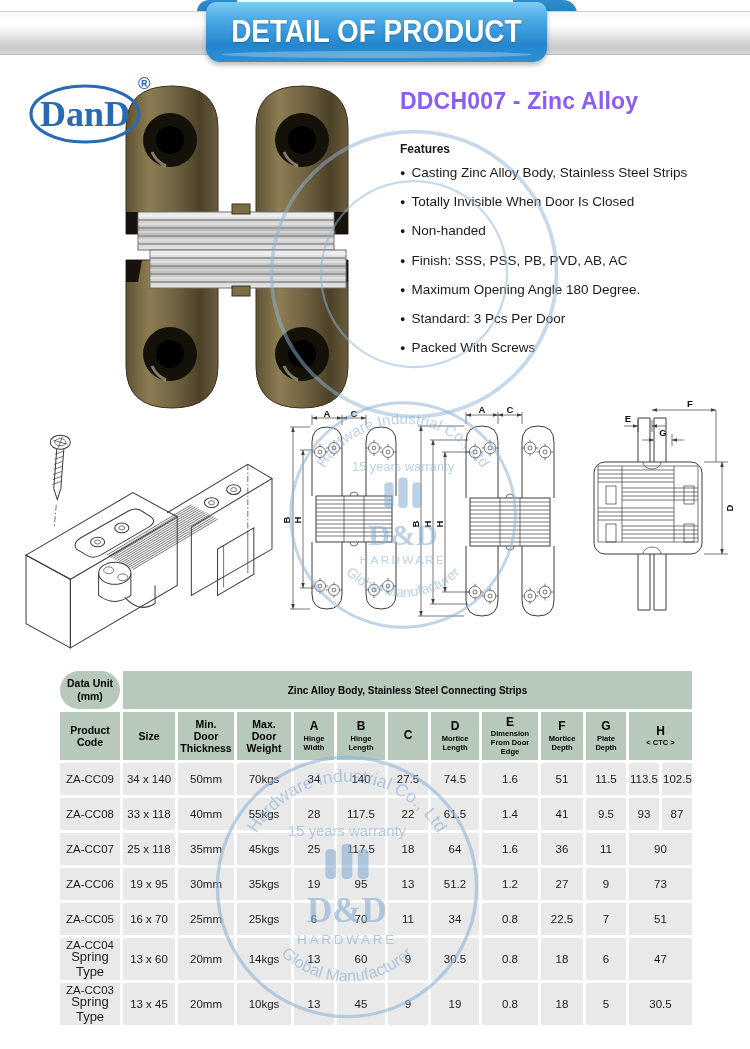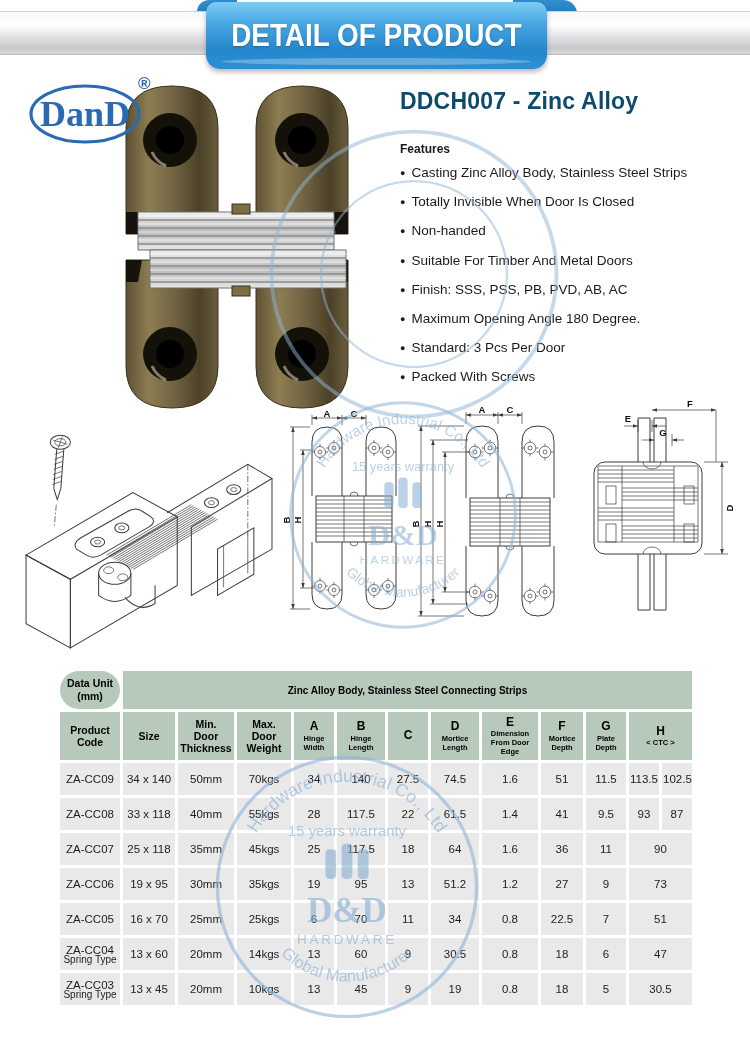--- a/index.html
+++ b/index.html
@@ -6,21 +6,21 @@
   .page{position:relative;width:750px;height:1049px;background:#fff;overflow:hidden;
         font-family:"Liberation Sans",sans-serif;color:#1a1a1a;}
 
   
   .metal-bar{position:absolute;left:0;top:11px;width:750px;height:42px;z-index:2;
     background:linear-gradient(to bottom,#f8f8f8 0%,#ffffff 30%,#e2e2e4 60%,#c9c9cc 85%,#d8d8da 100%);
     border-top:1px solid #d2d2d2;border-bottom:1px solid #bdbdbf;}
   .fold{position:absolute;top:0;height:42px;z-index:1;background:linear-gradient(to bottom,#2f8fd0,#14578f);}
   .fold-left{left:197px;width:40px;border-radius:12px 0 0 12px;}
   .fold-right{left:513px;width:64px;border-radius:0 14px 14px 0;}
-  .ribbon{position:absolute;left:206px;top:2px;width:341px;height:67px;z-index:3;
+  .ribbon{position:absolute;left:206px;top:2px;width:341px;height:60px;z-index:3;
     background:linear-gradient(to bottom,#7fccf2 0%,#4aa9e4 30%,#2486cd 72%,#2e90d4 100%);
     border-radius:10px 10px 14px 14px;display:flex;align-items:center;justify-content:center;
     box-shadow:0 3px 5px rgba(0,0,0,.28);}
   .ribbon:after{content:"";position:absolute;left:16px;right:16px;bottom:4px;height:7px;
     border-radius:50%;background:rgba(255,255,255,.28);}
   .ribbon-title{color:#fff;font-weight:bold;font-size:31px;transform:scaleX(.9);white-space:nowrap;
     text-shadow:0 1px 2px rgba(0,0,0,.25);letter-spacing:0;}
 
   
   .logo{position:absolute;left:28px;top:80px;z-index:5;width:130px;height:70px;}
@@ -35,21 +35,21 @@
   .wm{position:absolute;pointer-events:none;z-index:6;}
   .wm svg{display:block;width:100%;height:100%;}
   .wm-photo{left:264px;top:124px;width:300px;height:300px;opacity:.5;z-index:4;}
   .wm-draw{left:286px;top:398px;width:234px;height:234px;opacity:.55;}
   .wm-table{left:212px;top:752px;width:270px;height:270px;opacity:.6;}
   .wm text{fill:#86add3;}
   .wm .wm-ring{stroke:#8fb4d8;fill:none;}
 
   
   .product-info{position:absolute;left:400px;top:88px;width:345px;}
-  .product-title{margin:0;font-size:23px;font-weight:bold;color:#0c4a6e;letter-spacing:.2px;}
+  .product-title{margin:0;font-size:23px;font-weight:bold;color:#8b5cf6;letter-spacing:.2px;}
   .features-heading{margin:27px 0 0 0;font-size:12px;font-weight:bold;}
   .features{list-style:none;margin:9px 0 0 0;padding:0;}
   .features li{font-size:13.5px;margin:0 0 13px 0;line-height:1.2;}
   .features li:before{content:"\25CF";font-size:9px;vertical-align:1px;margin-right:6px;}
 
   
   .drawing{position:absolute;z-index:5;}
   .drawing svg{display:block;width:100%;height:100%;}
   .d-iso{left:20px;top:426px;width:254px;height:228px;}
   .d-front1{left:282px;top:410px;width:128px;height:222px;}
@@ -66,21 +66,21 @@
   .spec-table{position:absolute;left:57px;top:668px;width:636px;z-index:5;
     border-collapse:separate;border-spacing:3px;table-layout:fixed;}
   .spec-table td{text-align:center;vertical-align:middle;overflow:hidden;}
   .hc{background:#b6c9ba;color:#000;font-weight:bold;}
   .cell{background:#e9e9e9;color:#1c1c1c;font-size:11.5px;height:30px;}
   .t-title{font-size:10px;height:36px;}
   .t-unit{font-size:10.5px;line-height:1.25;white-space:pre-line;border-radius:19px;}
   .t-head{font-size:10.5px;line-height:1.15;white-space:pre-line;height:46px;}
   .hl{display:block;font-size:12px;}
   .hs{display:block;font-size:7.5px;font-weight:bold;line-height:1.2;white-space:pre-line;}
-  .code-sub{display:block;font-size:10px;margin-top:-2px;}
+  .code-sub{display:block;font-size:13px;margin-top:-2px;}
 </style>
 </head>
 <body>
 
 <div class="page">
 
   <div class="fold fold-left"></div>
   <div class="fold fold-right"></div>
   <div class="metal-bar"></div>
   <div class="ribbon">
@@ -163,21 +163,20 @@
     </svg>
   </div>
 
   <div class="product-info">
     <h1 class="product-title">DDCH007 - Zinc Alloy</h1>
     <div class="features-heading">Features</div>
     <ul class="features">
         <li>Casting Zinc Alloy Body, Stainless Steel Strips</li>
         <li>Totally Invisible When Door Is Closed</li>
         <li>Non-handed</li>
-        <li>Suitable For Timber And Metal Doors</li>
         <li>Finish: SSS, PSS, PB, PVD, AB, AC</li>
         <li>Maximum Opening Angle 180 Degree.</li>
         <li>Standard: 3 Pcs Per Door</li>
         <li>Packed With Screws</li>
       </ul>
   </div>
 
   <div class="drawing d-iso">
     <svg viewBox="0 0 252 226">
       <defs>

